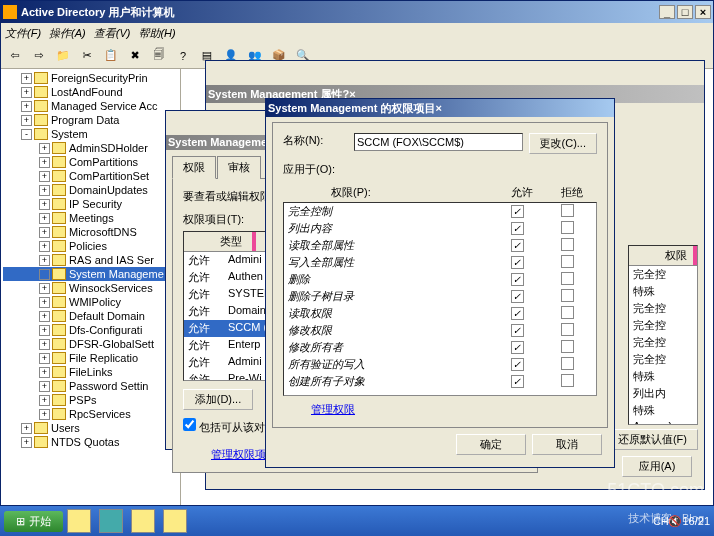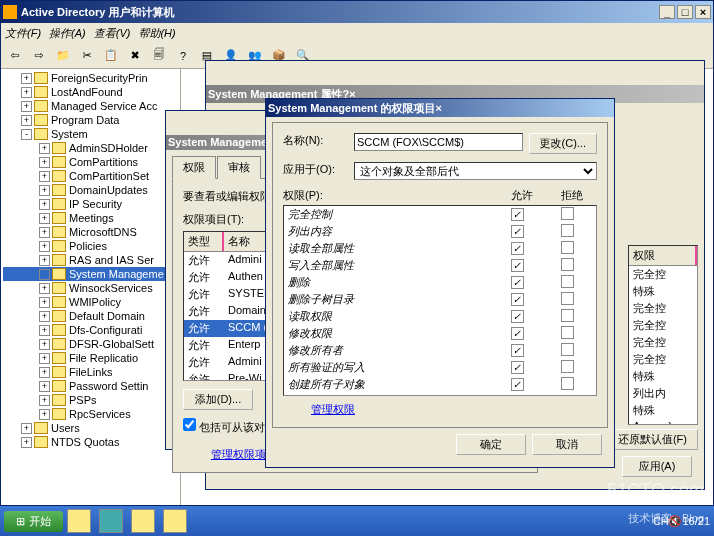--- a/index.html
+++ b/index.html
@@ -28,21 +28,21 @@
 .tab { padding: 3px 10px; background: #ece9d8; border: 1px solid #888; border-bottom: none; margin-right: 1px; position: relative; }
 .tab.active { background: #ece9d8; z-index: 1; border-bottom: 1px solid #ece9d8; }
 .tab-content { border: 1px solid #888; padding: 10px; flex: 1; background: #ece9d8; display: flex; flex-direction: column; margin-top: -1px; }
 .row { display: flex; align-items: flex-start; margin-bottom: 8px; gap: 6px; }
 .lbl { min-width: 65px; }
 input[type=text] { border: 1px inset #888; padding: 2px; background: #fff; }
 select { border: 1px inset #888; padding: 1px; background: #fff; }
 .btn { border: 1px outset #fff; background: #ece9d8; padding: 2px 10px; min-width: 70px; text-align: center; }
 .grid { border: 1px inset #888; background: #fff; flex: 1; overflow: auto; }
 .grid-hd { display: flex; background: #ece9d8; border-bottom: 1px solid #888; position: sticky; top: 0; }
-.grid-hd div { padding: 2px 4px; border-right: 2px solid #ec4899; }
+.grid-hd div { padding: 2px 4px; border-right: 4px solid #ec4899; margin-left: 32px; }
 .grid-row { display: flex; padding: 1px 4px; }
 .grid-row.sel { background: #316ac5; color: #fff; }
 .perm-grid .grid-row div:first-child { flex: 1; }
 .chk { width: 13px; height: 13px; border: 1px solid #888; background: #fff; display: inline-flex; align-items: center; justify-content: center; font-size: 10px; }
 .perm-grid .grid-row { align-items: center; font-style: italic; }
 .perm-grid .col-a, .perm-grid .col-d { width: 50px; text-align: center; }
 .btns { display: flex; justify-content: flex-end; gap: 6px; padding: 6px; }
 .link { color: #0000ee; text-decoration: underline; cursor: pointer; margin-left: 28px; }
 .taskbar { position: absolute; bottom: 0; left: 0; right: 0; height: 30px; background: linear-gradient(to bottom, #3c79d5, #2559b5); display: flex; align-items: center; padding: 0 4px; }
 .start { background: linear-gradient(to bottom, #5cb85c, #2d862d); color: #fff; padding: 3px 12px; border-radius: 3px; display: flex; align-items: center; gap: 4px; }
@@ -332,23 +332,22 @@
   </div>
   <div class="dlg-body">
     <div class="tab-content">
       <div class="row">
         <span class="lbl">名称(N):</span>
         <input type="text" style="flex: 1 1 0%;" value="SCCM (FOX\SCCM$)">
         <button class="btn" style="min-width:60px">更改(C)...</button>
       </div>
       <div class="row">
         <span class="lbl">应用于(O):</span>
-        <select style="flex:1"><option>这个对象及全部后代</option></select>
-      </div>
-      <div style="display:flex; margin-bottom:2px;">
+      </div>
+      <div style="display:flex; margin-bottom:2px;margin-left:48px;">
         <span style="flex:1">权限(P):</span>
         <span class="col-a" style="width:50px; text-align:center">允许</span>
         <span class="col-d" style="width:50px; text-align:center">拒绝</span>
       </div>
       <div class="grid perm-grid" style="flex:1; overflow-y:scroll;">
         <div id="d3perms">
             <div class="grid-row">
               <div>完全控制</div>
               <div class="col-a"><span class="chk">✓</span></div>
               <div class="col-d"><span class="chk"></span></div>

